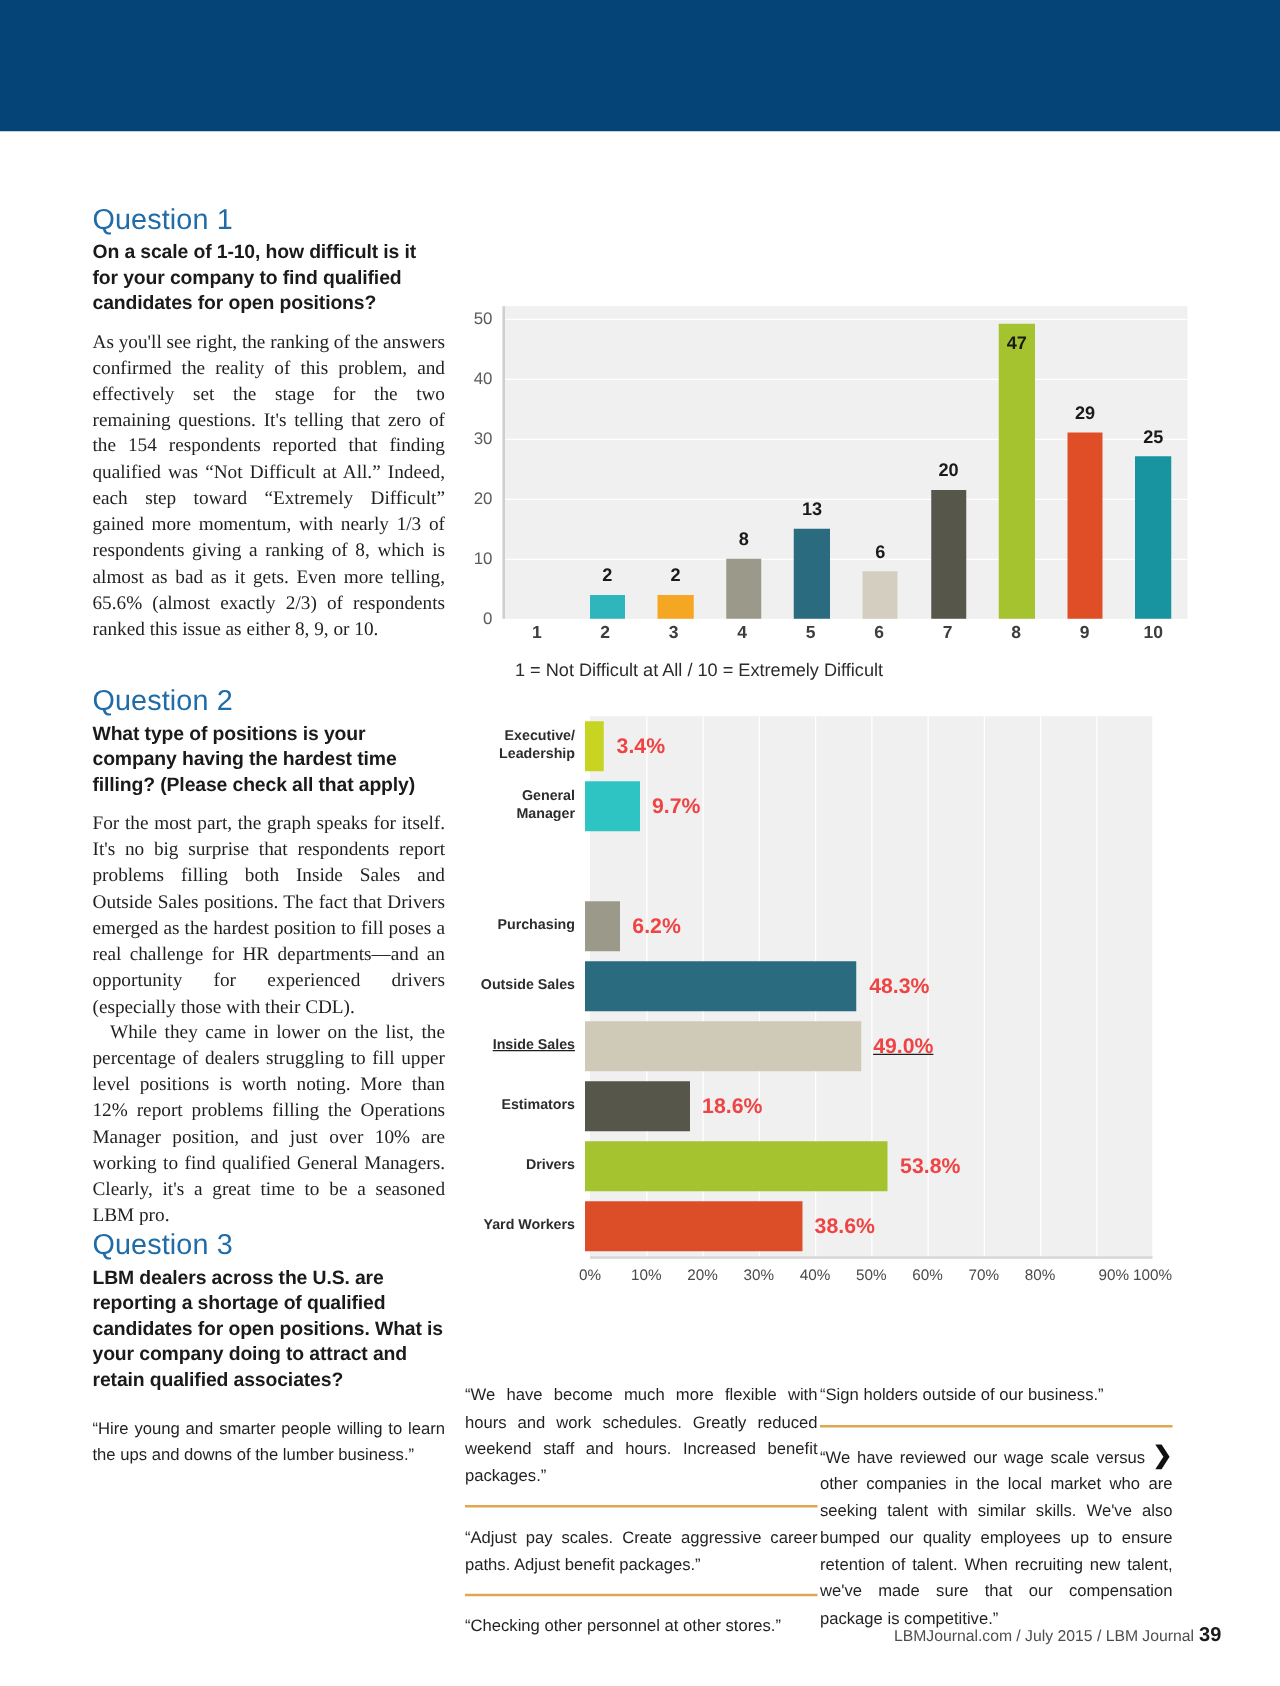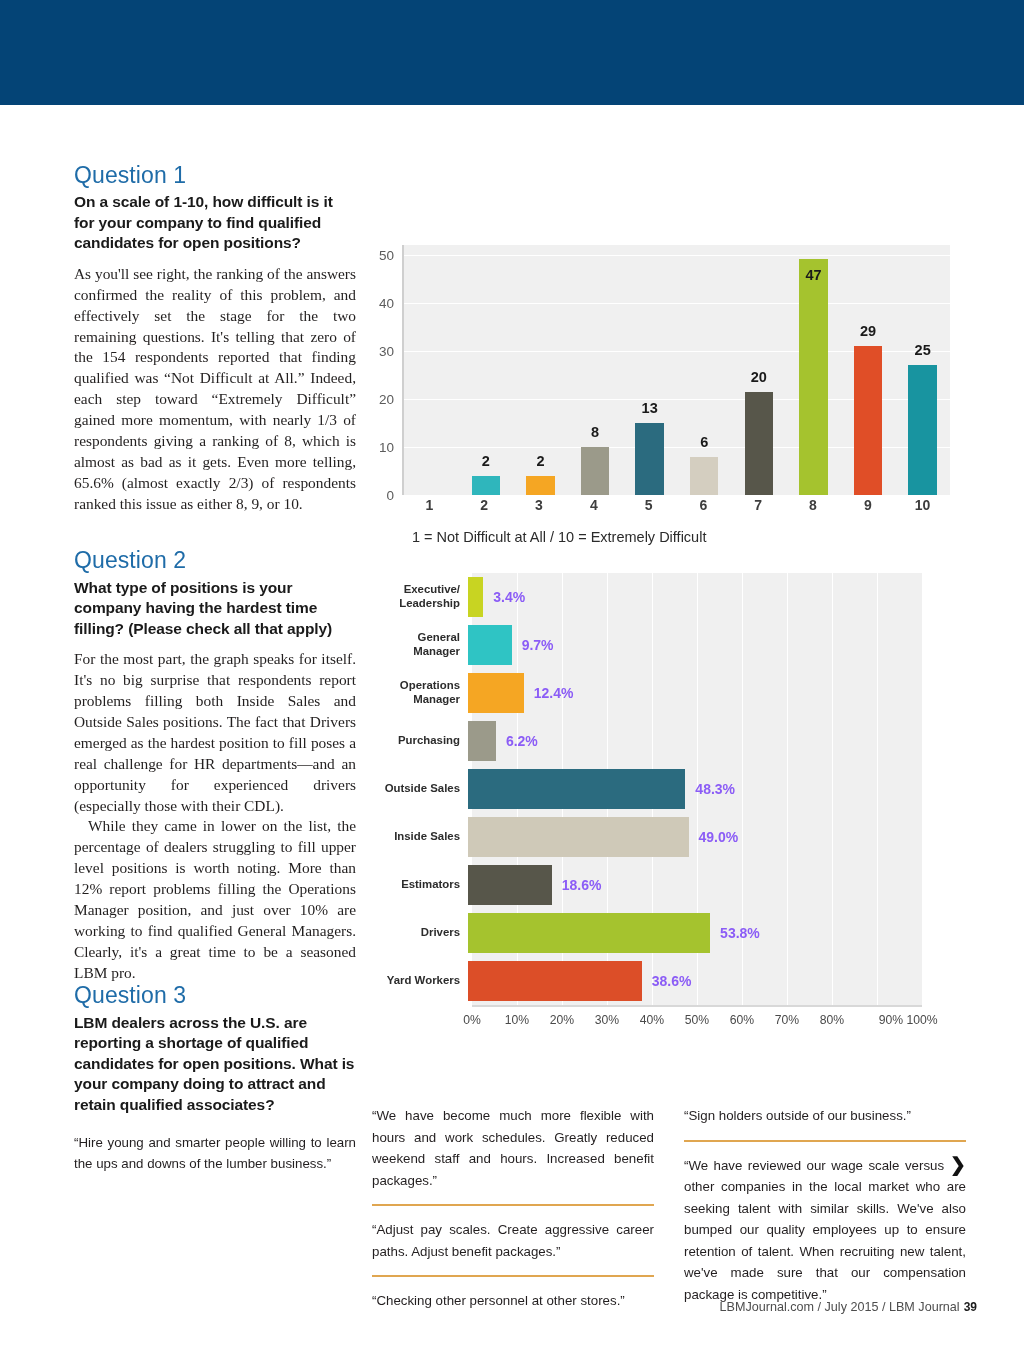--- a/index.html
+++ b/index.html
@@ -222,23 +222,23 @@
     position: relative;
     height: 100%;
     flex: 1 1 auto;
     display: flex;
     align-items: center;
   }
   .c2-bar {
     height: 40px;
   }
   .c2-pct {
-    font-size: 14px;
-    font-weight: bold;
-    color: #8b5cf6;
+    font-size: 17px;
+    font-weight: bold;
+    color: #ef4444;
     margin-left: 10px;
     white-space: nowrap;
   }
   .c2-xaxis {
     position: absolute;
     left: 100px;
     right: 28px;
     top: 440px;
     height: 18px;
   }
@@ -253,21 +253,21 @@
   
   .quote-col {
     position: absolute;
     top: 1000px;
     width: 282px;
     font-size: 13.3px;
     line-height: 1.62;
     color: #231f20;
   }
   .quote-col.mid { left: 372px; }
-  .quote-col.right { left: 684px; }
+  .quote-col.right { left: 656px; }
   .quote-item { text-align: justify; margin: 0; }
   .quote-rule {
     height: 2px;
     background: #e0a650;
     margin: 13px 0 13px 0;
   }
   .chevron {
     float: right;
     font-size: 19px;
     font-weight: bold;
@@ -281,21 +281,21 @@
     position: absolute;
     right: 74px;
     top: 1195px;
     font-size: 12.6px;
     color: #4d4d4d;
     white-space: nowrap;
   }
   .footer .pg {
     font-weight: bold;
     color: #1a1a1a;
-    font-size: 12px;
+    font-size: 16px;
     margin-left: 4px;
   }
 </style>
 </head>
 <body>
 
 <div class="header-band"></div>
 
 <div class="page">
 
@@ -424,42 +424,35 @@
             <span class="c2-pct">3.4%</span>
           </div>
         </div>
         <div class="c2-row" style="top: 48px;">
           <div class="c2-label">General Manager</div>
           <div class="c2-track">
             <div class="c2-bar" style="width: 43.65px; background: rgb(47, 196, 196);"></div>
             <span class="c2-pct">9.7%</span>
           </div>
         </div>
-        <div class="c2-row" style="top: 96px;">
-          <div class="c2-label">Operations<br>Manager</div>
-          <div class="c2-track">
-            <div class="c2-bar" style="width: 55.8px; background: rgb(245, 166, 35);"></div>
-            <span class="c2-pct">12.4%</span>
-          </div>
-        </div>
         <div class="c2-row" style="top: 144px;">
           <div class="c2-label">Purchasing</div>
           <div class="c2-track">
             <div class="c2-bar" style="width: 27.9px; background: rgb(155, 154, 138);"></div>
             <span class="c2-pct">6.2%</span>
           </div>
         </div>
         <div class="c2-row" style="top: 192px;">
           <div class="c2-label">Outside Sales</div>
           <div class="c2-track">
             <div class="c2-bar" style="width: 217.35px; background: rgb(43, 107, 127);"></div>
             <span class="c2-pct">48.3%</span>
           </div>
         </div>
-        <div class="c2-row" style="top: 240px;">
+        <div class="c2-row" style="top: 240px; text-decoration: underline;">
           <div class="c2-label">Inside Sales</div>
           <div class="c2-track">
             <div class="c2-bar" style="width: 220.5px; background: rgb(207, 201, 184);"></div>
             <span class="c2-pct">49.0%</span>
           </div>
         </div>
         <div class="c2-row" style="top: 288px;">
           <div class="c2-label">Estimators</div>
           <div class="c2-track">
             <div class="c2-bar" style="width: 83.7px; background: rgb(87, 86, 74);"></div>

